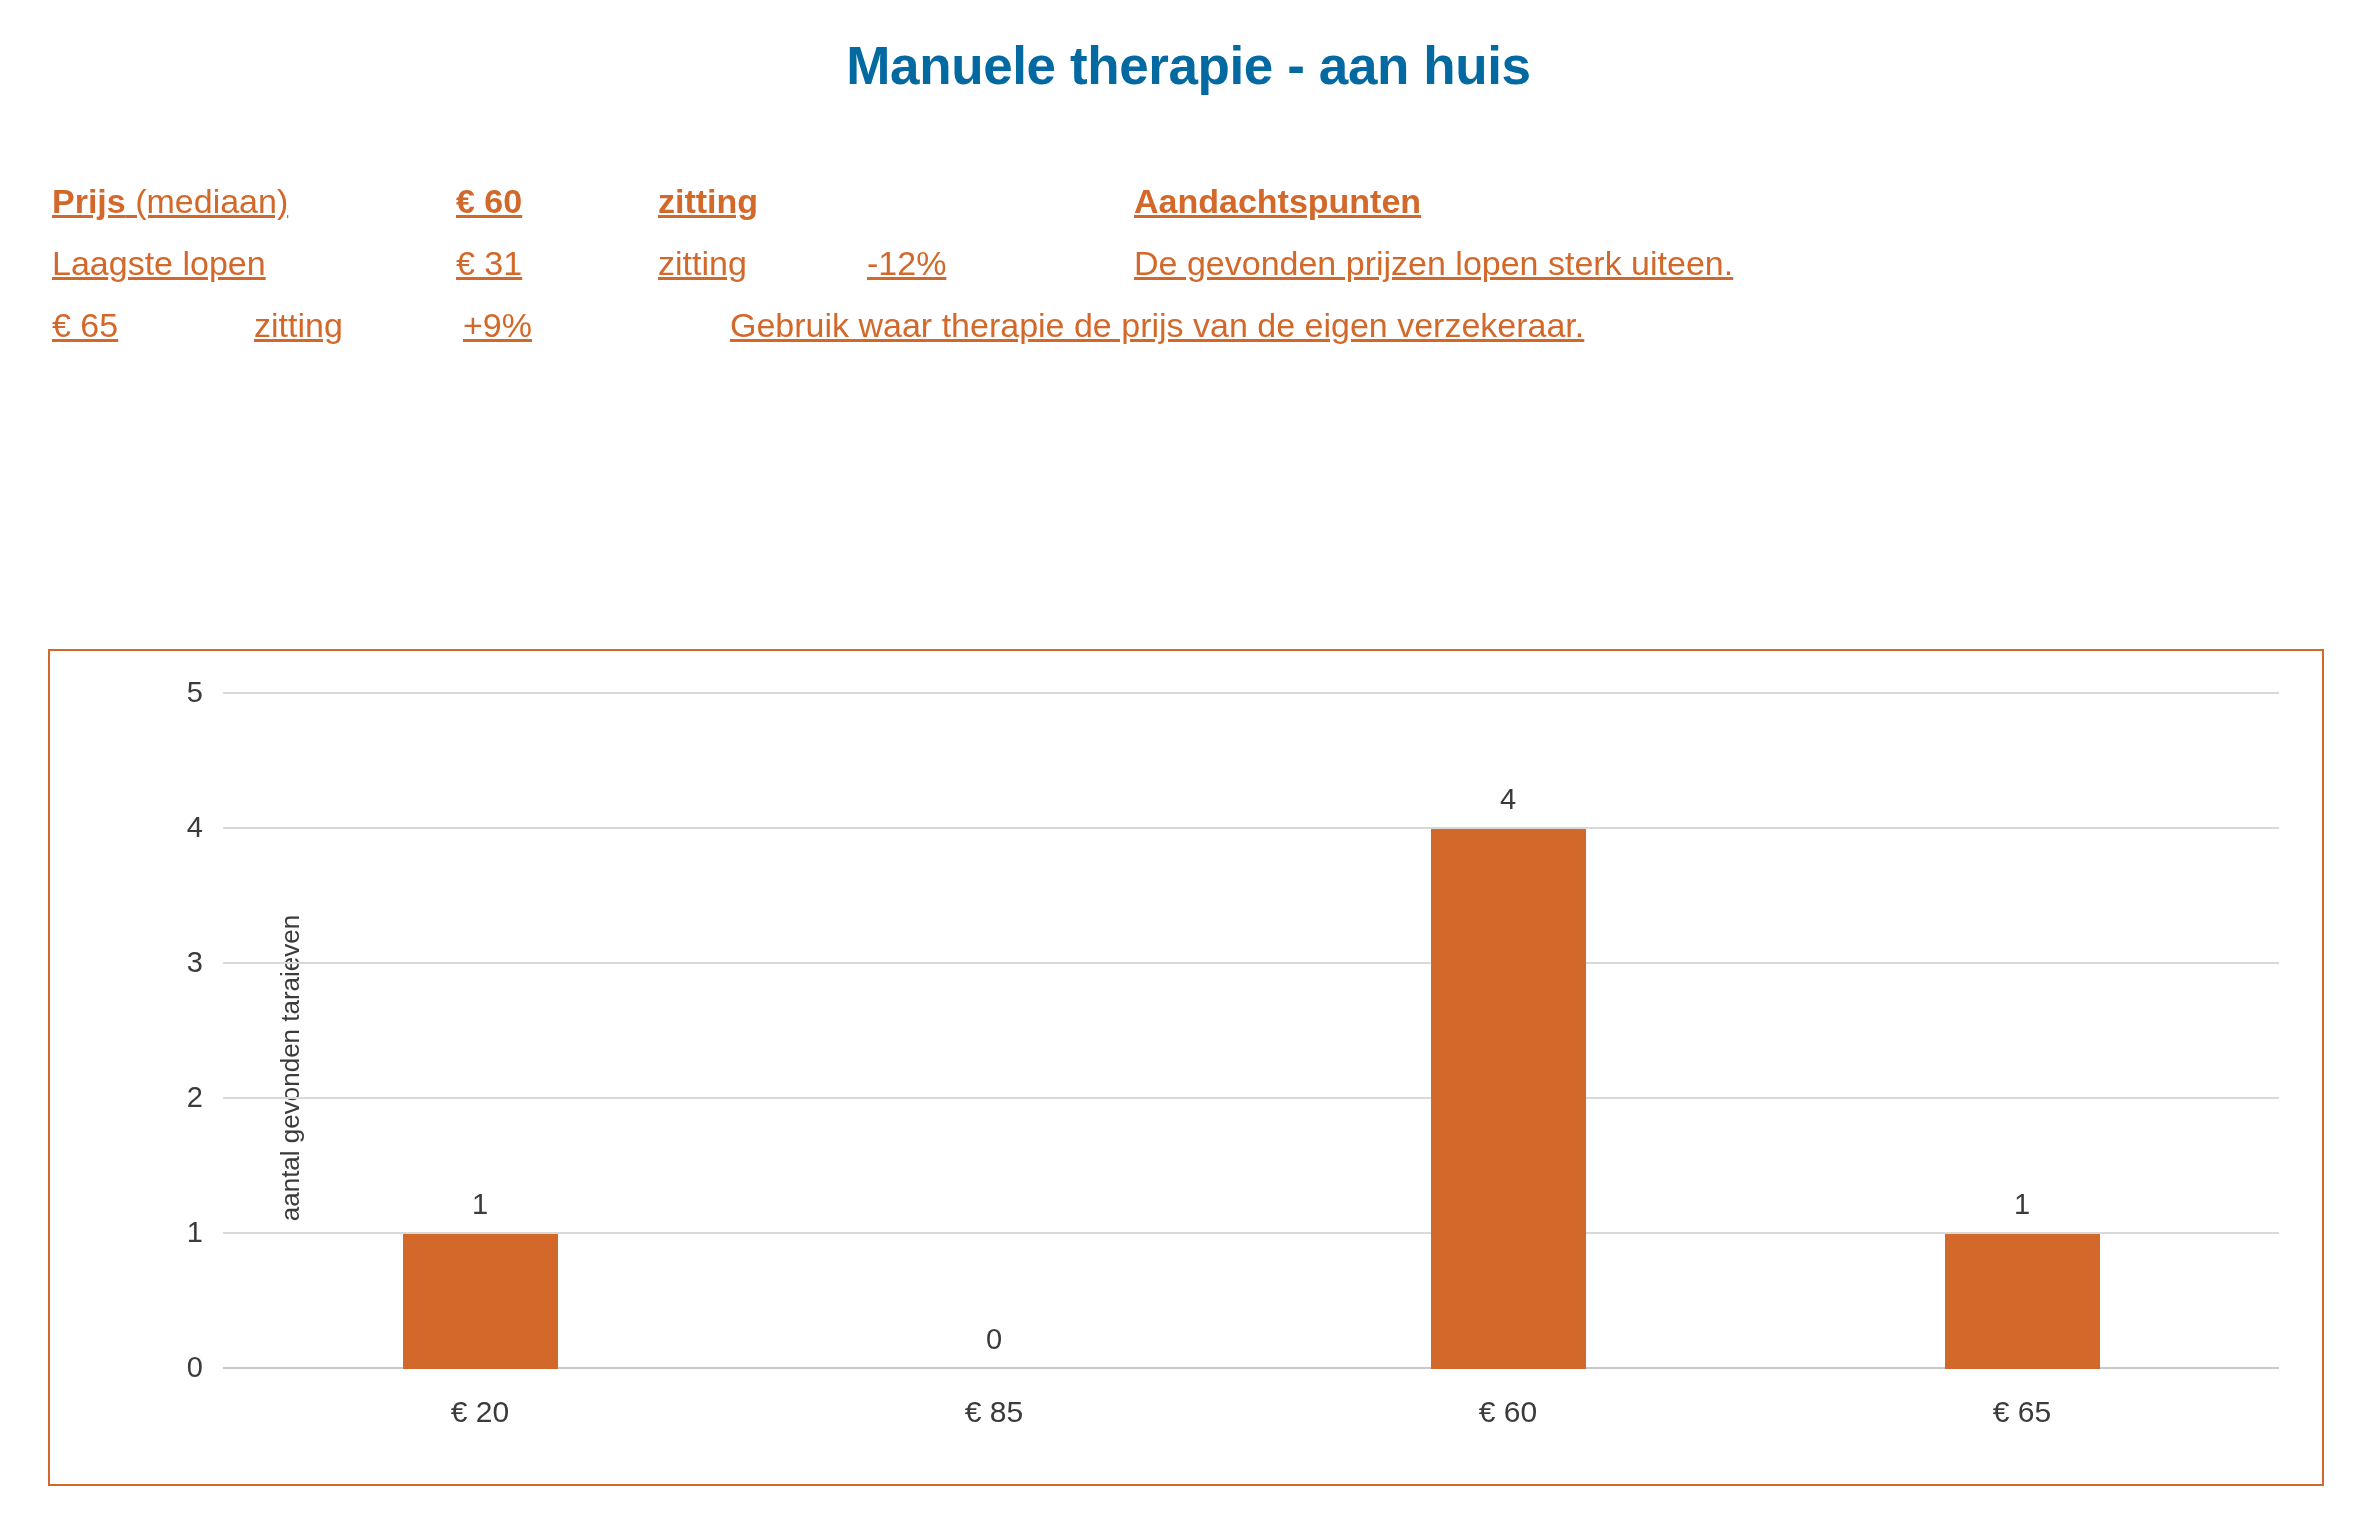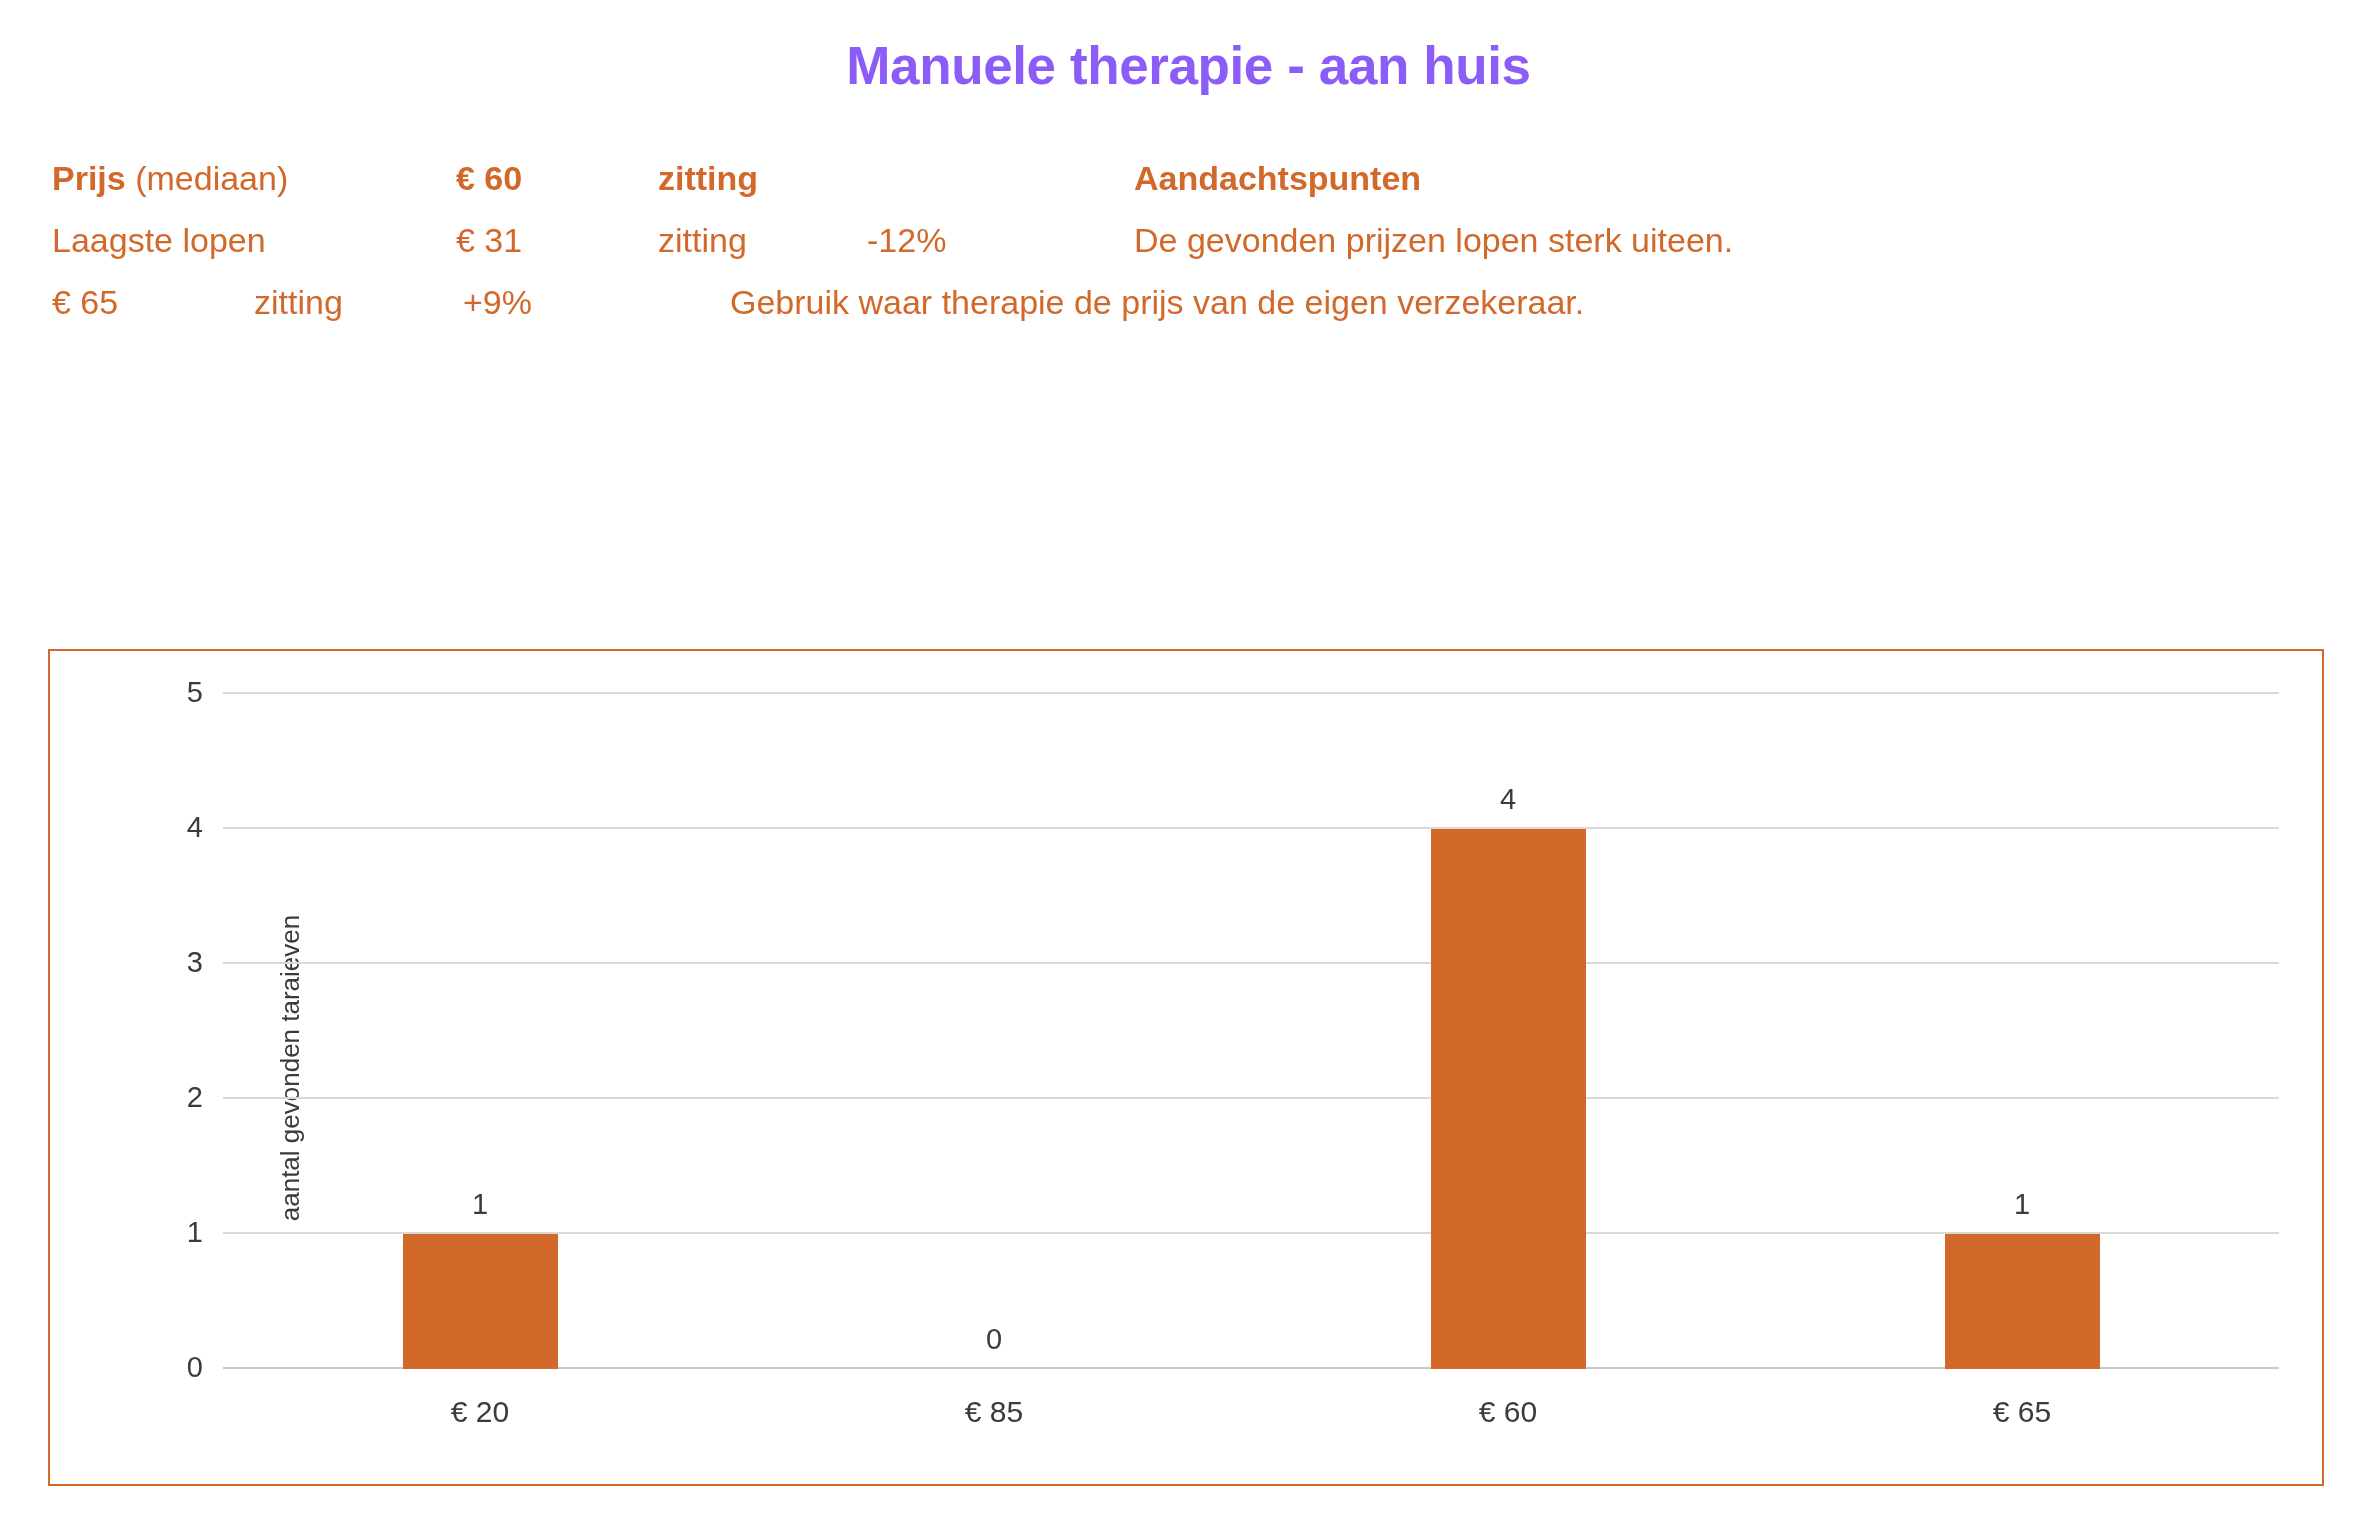--- a/index.html
+++ b/index.html
@@ -25,36 +25,37 @@
   
   .title {
     position: absolute;
     top: 35px;
     left: 0;
     width: 100%;
     text-align: center;
     font-size: 53px;
     font-weight: bold;
     letter-spacing: -0.4px;
-    color: #8b5cf6;
+    color: #0369a1;
   }
 
   
   .info {
     position: absolute;
     top: 159px;
     left: 52px;
     width: 2280px;
   }
   .info-row {
     display: flex;
-    align-items: flex-start;
+    align-items: flex-end;
     height: 62px;
     font-size: 34px;
     color: #D2682A;
+    text-decoration: underline;
   }
   .col-label   { width: 404px; flex: 0 0 404px; }
   .col-price   { width: 202px; flex: 0 0 202px; }
   .col-unit    { width: 209px; flex: 0 0 209px; }
   .col-delta   { width: 267px; flex: 0 0 267px; }
   .col-note    { flex: 1 1 auto; }
 
   .bold { font-weight: bold; }
   .reg  { font-weight: normal; }
 

